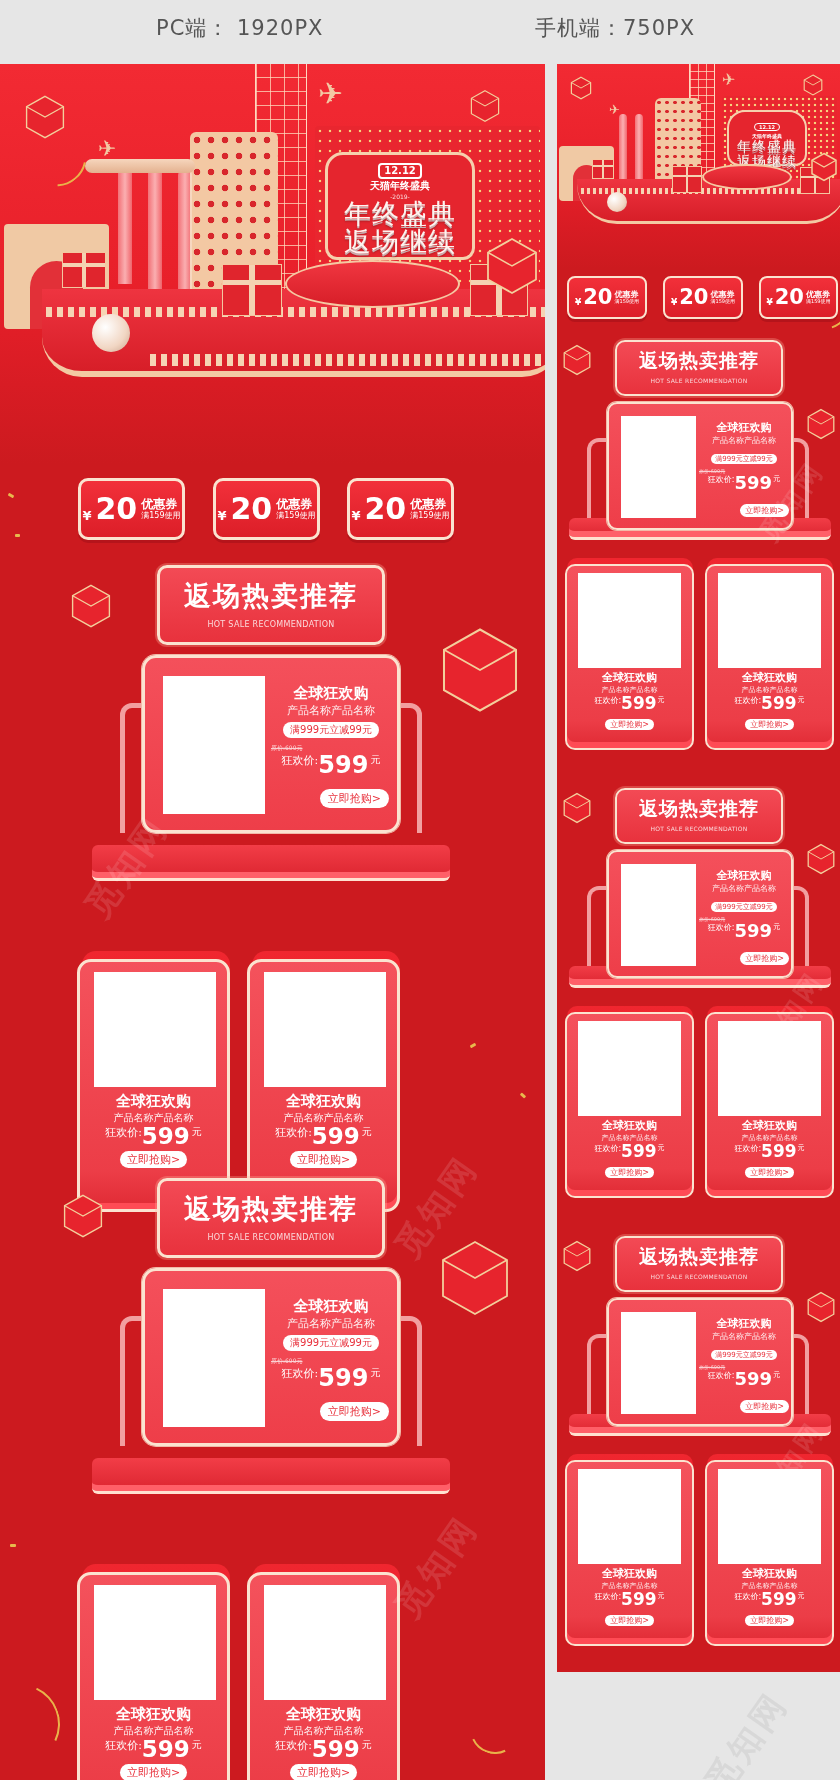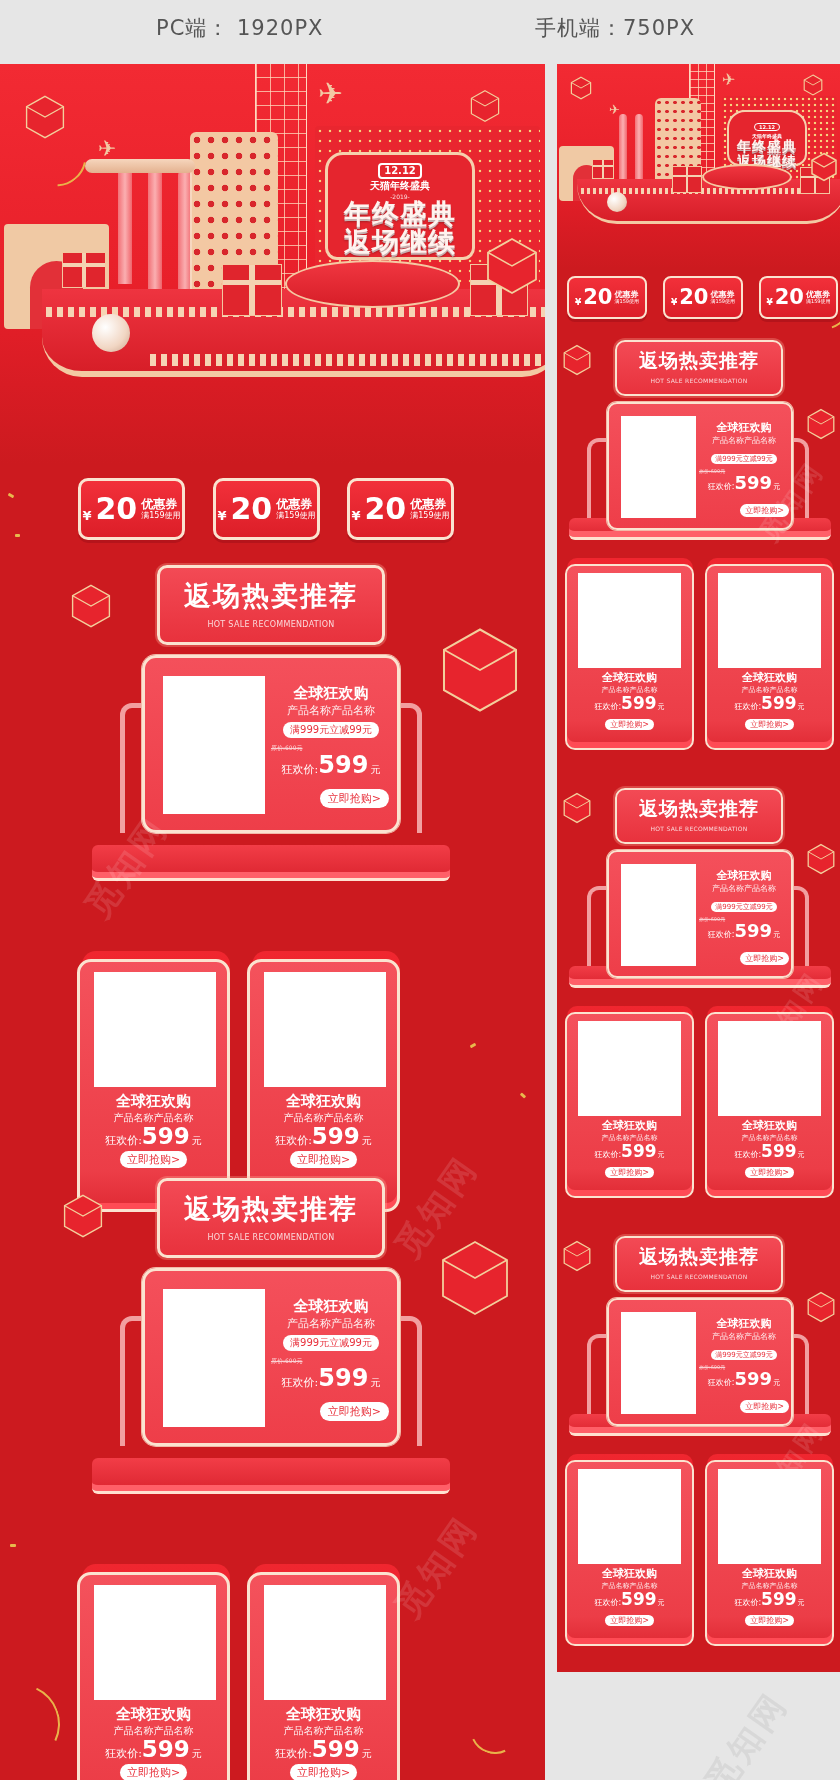--- a/index.html
+++ b/index.html
@@ -21,21 +21,21 @@
 .gift::after{content:"";position:absolute;left:0;top:30%;width:100%;height:10%;background:#f4d2b2}
 .pearl{position:absolute;border-radius:50%;background:radial-gradient(circle at 35% 35%,#fff,#f1d6c3 60%,#c9a08a)}
 .podium{position:absolute;border-radius:50%;background:linear-gradient(180deg,#f03640,#d71e28);border:2px solid #f5c8a2}
 .tube{position:absolute;background:linear-gradient(90deg,rgba(255,255,255,.35),rgba(255,210,210,.8),rgba(255,255,255,.3));border-radius:6px 6px 0 0}
 .plane{position:absolute;font-size:22px;color:#f3c8a3}
 .poly{position:absolute;display:block}
 .hero-sign{position:absolute;border:3px solid #f6d0ad;border-radius:18px 18px 12px 12px;background:#e5252e;text-align:center;color:#fff}
 .sign-badge{display:inline-block;border:2px solid #fff;border-radius:4px;font-weight:bold;padding:0 4px;line-height:1.2}
 .sign-sub{display:block;font-weight:bold}
 .sign-year{display:block;opacity:.85}
-.sign-big{display:block;font-weight:bold;color:#fff3ef;text-shadow:0 2px 0 #c7b0b0,0 3px 2px rgba(0,0,0,.25);letter-spacing:1px;line-height:1.05}
+.sign-big{display:block;font-weight:normal;color:#fff3ef;text-shadow:0 2px 0 #c7b0b0,0 3px 2px rgba(0,0,0,.25);letter-spacing:1px;line-height:1.05}
 .confetti{position:absolute;background:#e8b84d;border-radius:1px}
 .ribbon{position:absolute;border:2px solid #e9b24a;border-color:#e9b24a transparent transparent transparent;border-radius:50%}
 .wm{position:absolute;color:rgba(255,255,255,.12);font-size:34px;font-weight:bold;transform:rotate(-55deg);pointer-events:none;letter-spacing:4px}
 
 
 .coupon{position:absolute;background:linear-gradient(180deg,#f2303a,#dc1e28);border:3px solid #fbe3d0;border-radius:10px;color:#fff;display:flex;align-items:center;justify-content:center;box-shadow:0 3px 0 #b5141b}
 .coupon::before,.coupon::after{content:"";position:absolute;top:22%;height:56%;background:linear-gradient(90deg,#f7d9c6,#fff,#e9bda0);border-radius:2px}
 .coupon .yen{font-weight:bold}
 .coupon .amt{font-weight:bold;line-height:1}
 .coupon .txt{display:flex;flex-direction:column;line-height:1.15}
@@ -49,21 +49,21 @@
 
 .feat-base{position:absolute;background:linear-gradient(180deg,#f23d47,#dc2530);border-radius:6px;border-bottom:3px solid #ffe1d0;box-shadow:inset 0 -6px 0 #ff5f68}
 .feat-rail{position:absolute;border:5px solid rgba(255,205,205,.75);border-bottom:none;border-radius:12px 12px 0 0}
 .feat{position:absolute;background:linear-gradient(180deg,#f4505b,#ee3e49);border:3px solid #fbe3d0;border-radius:14px;color:#fff;box-shadow:0 0 0 1px #f2b9a8}
 .img-box{position:absolute;background:#fff}
 .feat .info{position:absolute;text-align:center}
 .f-title{display:block;font-weight:bold}
 .f-name{display:block;opacity:.92}
 .f-promo{display:inline-block;background:#fff;color:#e8323d;border-radius:20px}
 .f-orig{display:block;text-align:left;opacity:.75;text-decoration:line-through}
-.price-row{display:flex;align-items:flex-end;justify-content:center}
+.price-row{display:flex;align-items:flex-start;justify-content:center}
 .price-row .num{font-weight:bold;line-height:1}
 .buy{display:inline-block;background:#fff;color:#e8323d;border-radius:20px;cursor:pointer}
 
 
 .card-shadow{position:absolute;background:linear-gradient(180deg,#f0262f,#d81c24);border-radius:14px}
 .card{position:absolute;background:linear-gradient(180deg,#f4525c,#ec3d47 85%,#e02a34);border:3px solid #fbe3d0;border-radius:14px;color:#fff;text-align:center;box-shadow:inset 0 -6px 0 #ff4b55}
 .card .info{position:absolute;left:0;right:0}
 </style>
 </head>
 <body>

